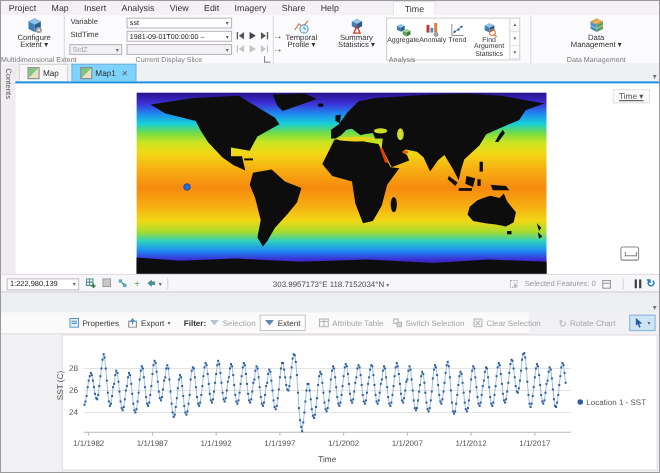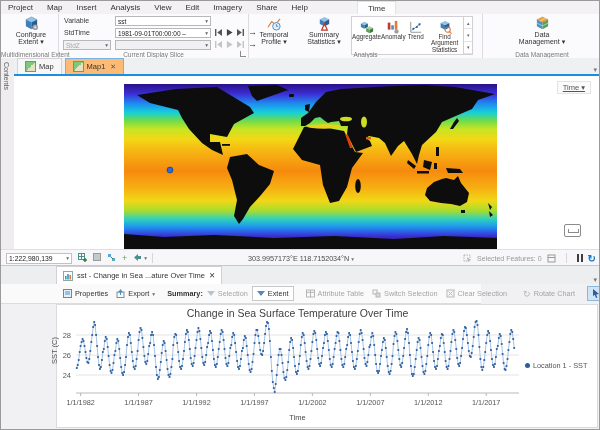--- a/index.html
+++ b/index.html
@@ -23,21 +23,21 @@
   .gallery{position:absolute;left:102px;top:2px;width:120px;height:37px;background:#fff;border:1px solid #d2d0d4;display:flex;}
   .gitem{display:flex;flex-direction:column;align-items:center;justify-content:flex-start;font-size:6.3px;color:#333;text-align:center;line-height:1;padding-top:3px;}
   .gscroll{width:9px;border-left:1px solid #d2d0d4;display:flex;flex-direction:column;}
   .gscroll span{flex:1;display:flex;align-items:center;justify-content:center;font-size:5px;color:#666;border-bottom:1px solid #e4e2e6;}
   .launcher{position:absolute;right:2px;bottom:1px;width:5px;height:5px;border-left:1px solid #8a8a8a;border-bottom:1px solid #8a8a8a;}
   
   .contents-strip{position:absolute;left:0;top:57px;width:13px;height:207px;background:#efedf0;border-right:1px solid #dcdadf;}
   .contents-strip span{writing-mode:vertical-rl;font-size:7px;color:#5c5c5c;margin:4px 0 0 2px;display:inline-block;}
   .viewtabs{position:absolute;left:13px;top:57px;width:587px;height:16px;background:#eef0f2;display:flex;align-items:flex-end;}
   .vtab{height:15px;display:flex;align-items:center;gap:3px;font-size:7.5px;padding:0 7px;border:1px solid #d4d2d6;border-bottom:none;background:#f7f7f8;color:#333;margin-left:3px;}
-  .vtab.active{background:#fdba74;border-color:#79b4e0;}
+  .vtab.active{background:#7dd3fc;border-color:#79b4e0;}
   .vtab .x{color:#555;font-size:7px;margin-left:2px;}
   .mapglyph{width:9px;height:9px;background:linear-gradient(135deg,#7ec87e 50%,#e8e0c0 50%);border:1px solid #888;}
   .rowchev{margin-left:auto;font-size:7px;color:#777;padding-right:4px;}
   .blueline{position:absolute;left:13px;top:73px;width:587px;height:2px;background:#1a8fe0;}
   
   .mappane{position:absolute;left:13px;top:75px;width:587px;height:173px;background:#fff;}
   .timebtn{position:absolute;right:10px;top:5px;font-size:7.5px;color:#555;background:#fbfbfb;border:1px solid #e4e4e4;padding:1px 5px;text-decoration:underline;}
   .mapsvg{position:absolute;left:110px;top:8px;}
   .inboxicon{position:absolute;right:20px;bottom:12px;width:15px;height:11px;border:1px solid #8a8a8a;border-radius:2px;}
   .inboxicon:after{content:"";position:absolute;left:3px;top:4px;width:9px;height:3px;border:1px solid #8a8a8a;border-top:none;}
@@ -364,30 +364,20 @@
       <span class="pausebars">
           <i></i>
           <i></i>
         </span>
       <span class="refresh">↻</span>
     </div>
   </div>
 
   <div class="chartpanel">
     <div class="ctabs">
-      <div class="ctab">
-        <svg width="10" height="10" viewBox="0 0 10 10">
-          <rect x="0.5" y="0.5" width="9" height="9" fill="#fff" stroke="#8aa"></rect>
-          <rect x="2" y="5" width="1.6" height="3.5" fill="#2aa7a0"></rect>
-            <rect x="4.2" y="3" width="1.6" height="5.5" fill="#4a90c4"></rect>
-            <rect x="6.4" y="4" width="1.6" height="4.5" fill="#e07b39"></rect>
-        </svg>
-        <span>sst - Change in Sea ...ature Over Time</span>
-        <span class="x">✕</span>
-      </div>
       <span class="rowchev">▾</span>
     </div>
 
     <div class="ctoolbar">
       <div class="tbtn">
         <svg width="9" height="9" viewBox="0 0 9 9">
             <rect x="0.5" y="0.5" width="8" height="8" fill="#e8f1f8" stroke="#4a90c4"></rect>
             <line x1="2" y1="3" x2="7" y2="3" stroke="#4a90c4"></line>
             <line x1="2" y1="5" x2="7" y2="5" stroke="#4a90c4"></line>
           </svg>
@@ -396,21 +386,21 @@
       <div class="tbtn">
         <svg width="9" height="9" viewBox="0 0 9 9">
             <rect x="1" y="3" width="7" height="5.5" fill="none" stroke="#8a8a8a"></rect>
             <polygon points="4.5,0 7,3.5 2,3.5" fill="#4a90c4"></polygon>
             <line x1="4.5" y1="2" x2="4.5" y2="6" stroke="#4a90c4"></line>
           </svg>
         <span>Export</span>
         <span style="font-size:5.5px;color:#666;">▾</span>
       </div>
       <span class="tsep"></span>
-      <span style="font-weight:bold;">Summary:</span>
+      <span style="font-weight:bold;">Filter:</span>
       <div class="tbtn dis">
         <span class="funnel g"></span>
         <span>Selection</span>
       </div>
       <div class="tbtn pressed">
         <span class="funnel"></span>
         <span>Extent</span>
       </div>
       <span class="tsep"></span>
       <div class="tbtn dis">
@@ -450,21 +440,20 @@
       </div>
       <div class="tbtn">
         
       </div>
 
     </div>
 
     <div class="chartarea"></div>
   </div>
 
-  <div class="ctitle">Change in Sea Surface Temperature Over Time</div>
   <div class="ylab">SST (C)</div>
   <svg id="chart-svg" class="chartsvg" width="600" height="128" viewBox="0 0 600 128">
       <line x1="75" y1="72" x2="518" y2="72" stroke="#e4e4e4" stroke-width="1"></line>
       <text x="70" y="74.5" text-anchor="end" font-size="7.5" fill="#555">24</text>
       <line x1="75" y1="52" x2="518" y2="52" stroke="#e4e4e4" stroke-width="1"></line>
       <text x="70" y="54.5" text-anchor="end" font-size="7.5" fill="#555">26</text>
       <line x1="75" y1="32.000000000000014" x2="518" y2="32.000000000000014" stroke="#e4e4e4" stroke-width="1"></line>
       <text x="70" y="34.500000000000014" text-anchor="end" font-size="7.5" fill="#555">28</text>
       <line x1="75" y1="90" x2="518" y2="90" stroke="#b9b9b9" stroke-width="1"></line>
       <line x1="79.63510332199948" y1="90" x2="79.63510332199948" y2="93" stroke="#b9b9b9"></line>

